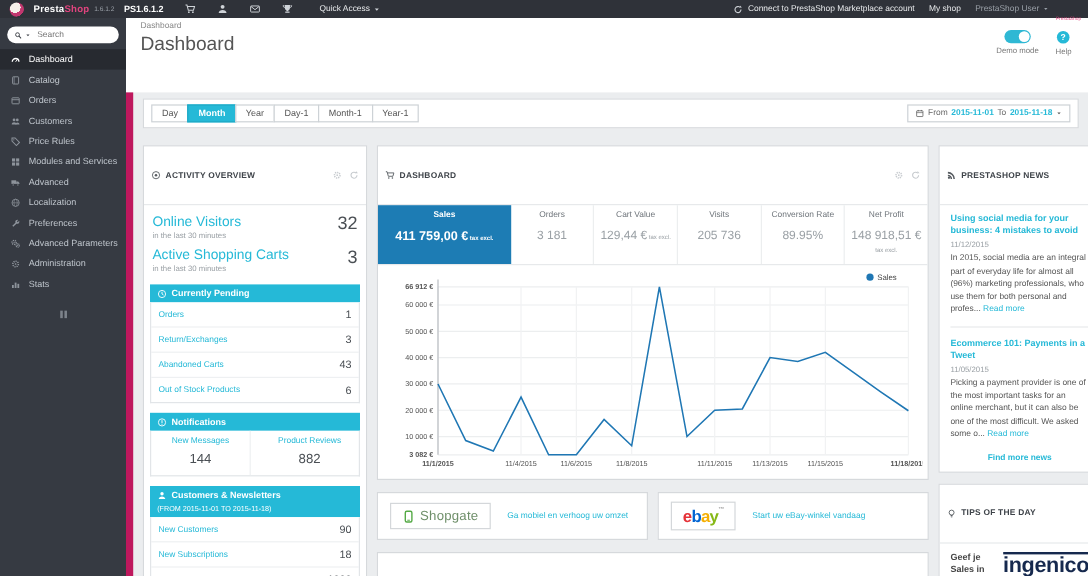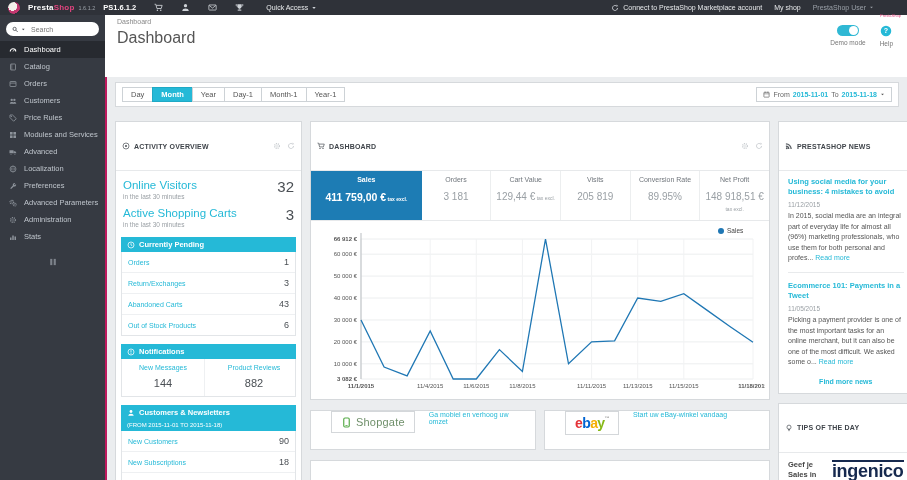--- a/index.html
+++ b/index.html
@@ -46,21 +46,21 @@
   .content{position:absolute;left:105px;top:15px;width:802px;height:465px;background:#fff;}
   .page-header{height:62px;position:relative;padding:3px 12px 0;box-sizing:border-box;}
   .crumb{font-size:7px;color:#888;}
   .page-title{font-size:16px;color:#555;margin-top:4px;font-weight:normal;}
   .hdr-controls{position:absolute;right:14px;top:10px;display:flex;gap:14px;}
   .hdr-ctl{display:flex;flex-direction:column;align-items:center;gap:3px;cursor:pointer;}
   .toggle{width:22px;height:11px;border-radius:6px;background:#2fb8d4;position:relative;}
   .toggle .knob{position:absolute;right:1px;top:1px;width:9px;height:9px;border-radius:50%;background:#fff;}
   .help-circ{width:12px;height:12px;}
   .ctl-label{font-size:6.5px;color:#777;}
-  .main{background:#ebedef;border-left:2px solid #be185d;height:403px;box-sizing:border-box;
+  .main{background:#ebedef;border-left:6px solid #be185d;height:403px;box-sizing:border-box;
         padding:5px 8px 0;overflow:hidden;}
   
   .toolbar-card{background:#fff;border:1px solid #d6d9dc;height:25px;display:flex;
                 align-items:center;justify-content:space-between;padding:0 6px;box-sizing:border-box;}
   .btn-group{display:flex;}
   .range-btn{font-size:7.5px;color:#555;background:#fff;border:1px solid #cdd2d6;
              padding:3px 8px;margin-left:-1px;cursor:pointer;line-height:1;}
   .range-btn:first-child{margin-left:0;}
   .range-btn.active{background:#25b9d7;border-color:#1fa9c5;color:#fff;font-weight:bold;}
   .date-btn{display:flex;align-items:center;gap:3px;border:1px solid #cdd2d6;background:#fff;
@@ -107,21 +107,21 @@
   .kpi .k-label{font-size:7px;color:#70767c;}
   .kpi .k-val{font-size:10px;color:#9aa0a5;margin-top:8px;}
   .kpi .k-suf{font-size:5px;}
   .kpi.active{flex:1.65;background:#1d7cb4;border-right:none;}
   .kpi.active .k-label{color:#fff;font-weight:bold;}
   .kpi.active .k-val{color:#fff;font-weight:bold;font-size:10.5px;}
   .chart-wrap{padding:4px 4px 2px;}
   
   .banners{display:flex;gap:8px;margin-top:10px;}
   .banner{flex:1;background:#fff;border:1px solid #d6d9dc;height:40px;box-sizing:border-box;
-          display:flex;align-items:flex-start;gap:14px;padding:0 20px;cursor:pointer;}
+          display:flex;align-items:center;gap:14px;padding:0 10px;cursor:pointer;}
   .logo-box{border:1px solid #d4d7da;display:flex;align-items:center;gap:4px;padding:4px 9px;background:#fff;}
   .shopgate-ico{width:11px;height:11px;color:#55aa46;}
   .shopgate-txt{font-size:11px;color:#6f8f6a;letter-spacing:.2px;}
   .ebay-txt{font-size:14px;font-weight:bold;letter-spacing:-.6px;line-height:1;}
   .ebay-tm{font-size:5px;color:#999;vertical-align:top;}
   .banner-link{font-size:7px;color:#25b9d7;}
   
   .forecast{margin-top:10px;height:150px;overflow:hidden;}
   .fc-pill{border:1px solid #c9ced2;border-radius:9px;padding:1px 8px;font-size:7.5px;
            font-weight:bold;color:#444;margin-left:6px;cursor:pointer;}
@@ -579,21 +579,21 @@
               <div class="kpi">
                 <div class="k-label">Orders</div>
                 <div class="k-val">3 181</div>
               </div>
               <div class="kpi">
                 <div class="k-label">Cart Value</div>
                 <div class="k-val">129,44 €<span class="k-suf"> tax excl.</span></div>
               </div>
               <div class="kpi">
                 <div class="k-label">Visits</div>
-                <div class="k-val">205 819</div>
+                <div class="k-val">205 736</div>
               </div>
               <div class="kpi">
                 <div class="k-label">Conversion Rate</div>
                 <div class="k-val">89.95%</div>
               </div>
               <div class="kpi">
                 <div class="k-label">Net Profit</div>
                 <div class="k-val">148 918,51 €<span class="k-suf"> tax excl.</span></div>
               </div>
             </div>

